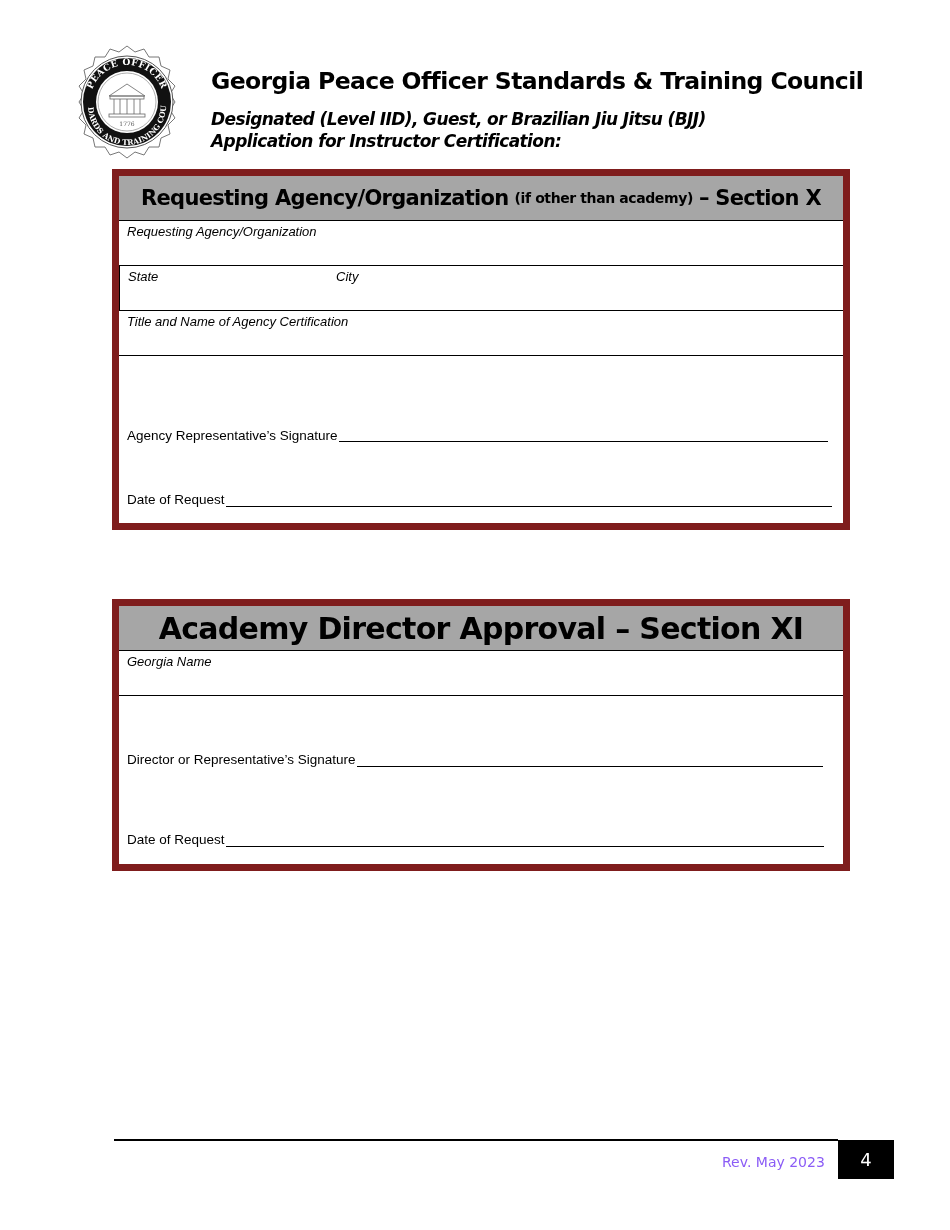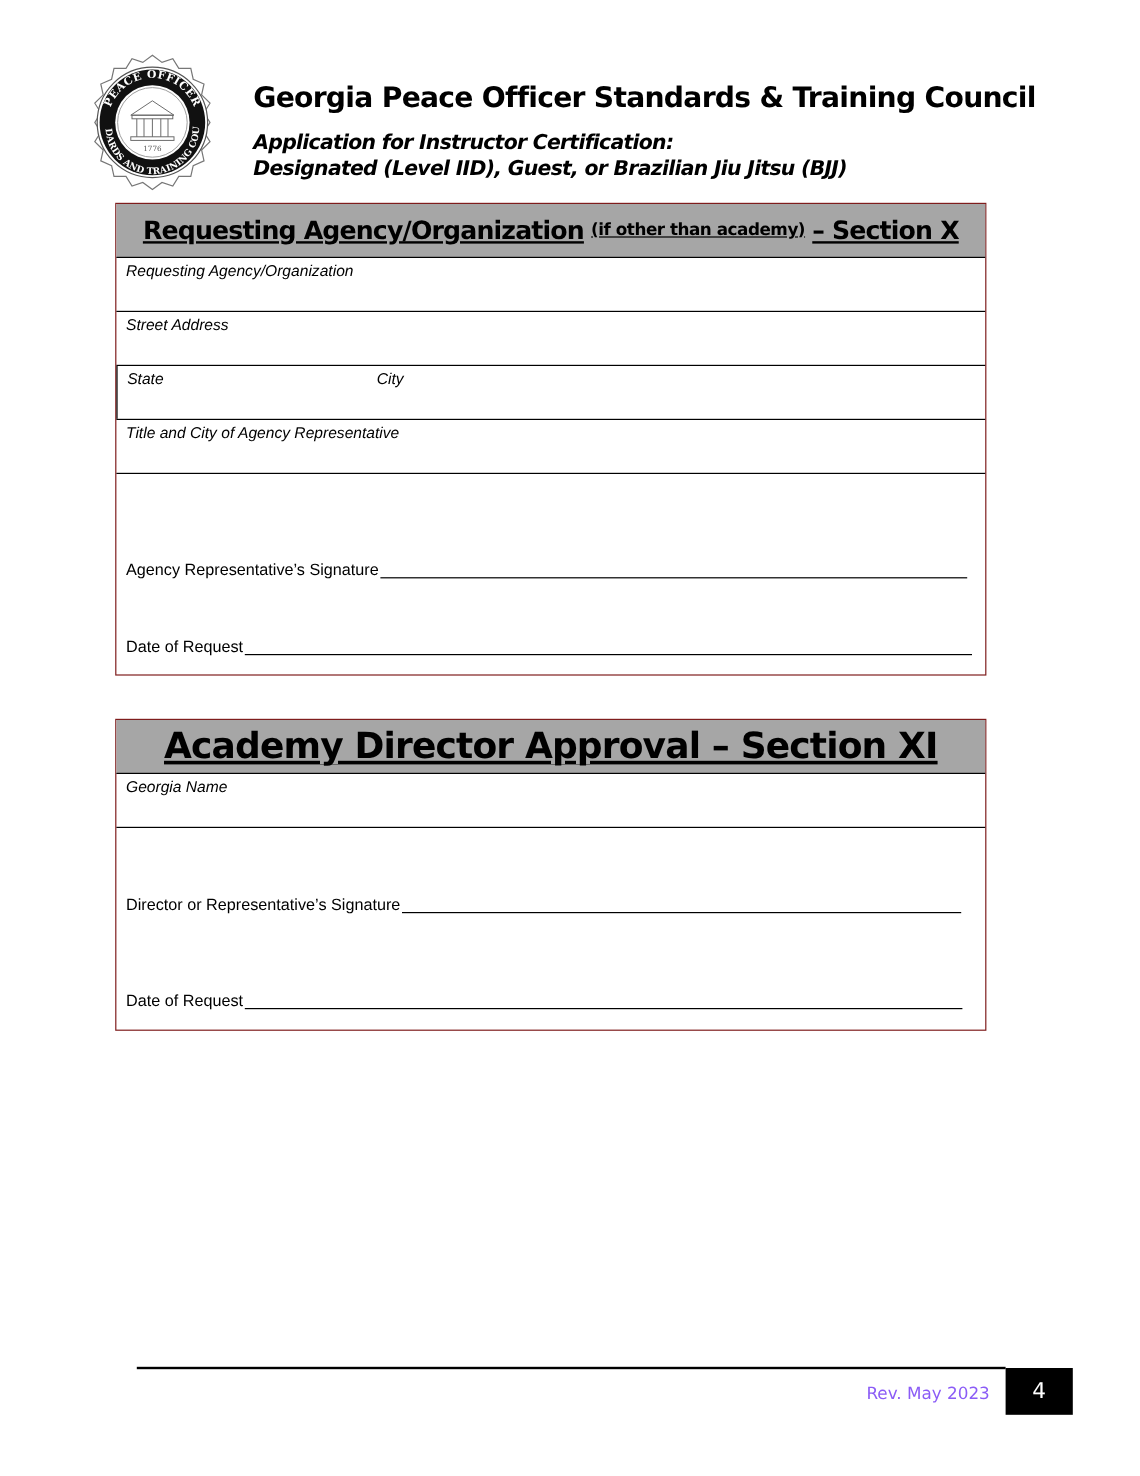--- a/index.html
+++ b/index.html
@@ -2,21 +2,21 @@
 <html><head>
 <meta charset="utf-8">
 <style>
   html, body { margin: 0; padding: 0; background: #ffffff; }
   body { width: 950px; height: 1230px; position: relative; overflow: hidden; font-family: "Liberation Sans", sans-serif; color: #000; }
 
   .seal { position: absolute; left: 69px; top: 44px; width: 116px; height: 116px; }
   .title { position: absolute; left: 211px; top: 67px; font-family: "DejaVu Sans", sans-serif; font-weight: bold; font-size: 23.5px; letter-spacing: -0.6px; white-space: nowrap; }
   .subtitle { position: absolute; left: 211px; top: 108px; font-family: "DejaVu Sans", sans-serif; font-weight: bold; font-style: italic; font-size: 17px; line-height: 22px; letter-spacing: -0.6px; white-space: nowrap; }
 
-  .section { position: absolute; left: 96px; width: 724px; border: 1px solid #7f1d1d; box-sizing: content-box; text-decoration: underline; }
+  .section { position: absolute; left: 112px; width: 724px; border: 7px solid #7f1d1d; box-sizing: content-box; }
   .sec-x { top: 169px; }
   .sec-xi { top: 599px; }
   .sec-header { height: 44px; background: #a6a6a6; border-bottom: 1px solid #000; display: flex; align-items: center; justify-content: center; font-family: "DejaVu Sans", sans-serif; font-weight: bold; white-space: nowrap; letter-spacing: -0.7px; }
   .sec-header .big { font-size: 21px; }
   .sec-header .small { font-size: 14px; margin: 16px 6px; letter-spacing: -0.4px; }
 
   .row { height: 44px; border-bottom: 1px solid #000; position: relative; display: flex; }
   .row:last-child { border-bottom: none; }
   .cell { position: relative; flex: 1; }
   .cell.state { flex: 0 0 208px; border-left: 1px solid #000; }
@@ -64,60 +64,54 @@
       <line x1="65" y1="55" x2="65" y2="70"></line>
       <line x1="71" y1="55" x2="71" y2="70"></line>
       <rect x="40" y="70" width="36" height="3"></rect>
     </g>
     <text x="58" y="82" font-family="DejaVu Serif, serif" font-size="6" fill="#555" text-anchor="middle">1776</text>
   </svg>
 </div>
 
 <div class="title">Georgia Peace Officer Standards &amp; Training Council</div>
 <div class="subtitle">
+  <div>Designated (Level IID), Guest, or Brazilian Jiu Jitsu (BJJ)</div>
   <div>Application for Instructor Certification:</div>
-  <div>Designated (Level IID), Guest, or Brazilian Jiu Jitsu (BJJ)</div>
 </div>
 
 <div class="section sec-x">
   <div class="sec-header">
     <span class="big">Requesting Agency/Organization</span>
     <span class="small">(if other than academy)</span>
     <span class="big">– Section X</span>
   </div>
   <div class="row">
     <div class="cell">
       <span class="field-label">Requesting Agency/Organization</span>
       <input class="field-input" value="" style="">
     </div>
   </div>
   <div class="row">
-    <div class="cell">
-      <span class="field-label">Street Address</span>
-      <input class="field-input" value="" style="">
-    </div>
-  </div>
-  <div class="row">
     <div class="cell state">
       <span class="field-label">State</span>
       <input class="field-input" value="" style="">
     </div>
     <div class="cell">
       <span class="field-label">City</span>
       <input class="field-input" value="" style="">
     </div>
   </div>
   <div class="row">
     <div class="cell">
-      <span class="field-label">Title and City of Agency Representative</span>
+      <span class="field-label">Title and Name of Agency Certification</span>
       <input class="field-input" value="" style="">
     </div>
   </div>
   <div class="row sig-block" style="height:167px;">
-    <div class="sig-line" style="top:72px;">
+    <div class="sig-line" style="top:72px;align-items:center;">
       <span>Agency Representative’s Signature</span>
       <span class="blank" style="width:489px;"><input style=""></span>
     </div>
     <div class="sig-line" style="top:136px;">
       <span>Date of Request</span>
       <span class="blank" style="width:606px;"><input style=""></span>
     </div>
   </div>
 </div>
 

